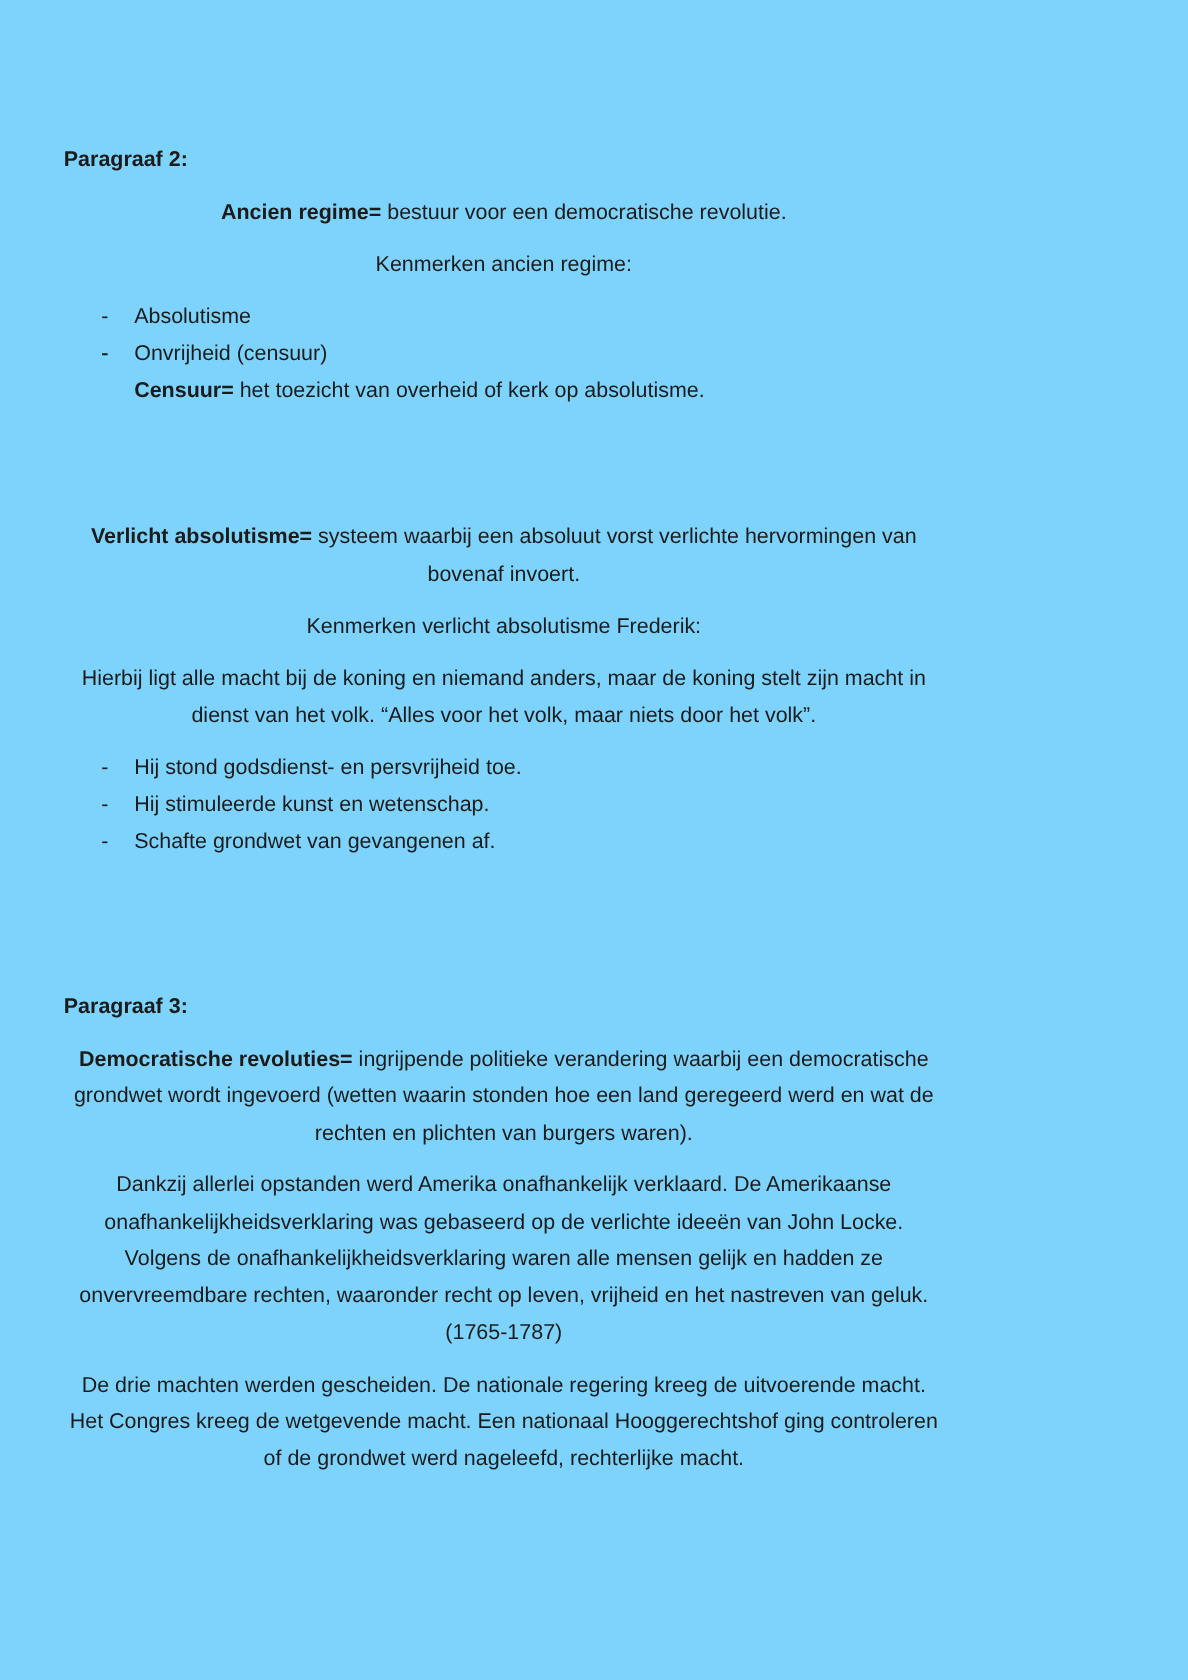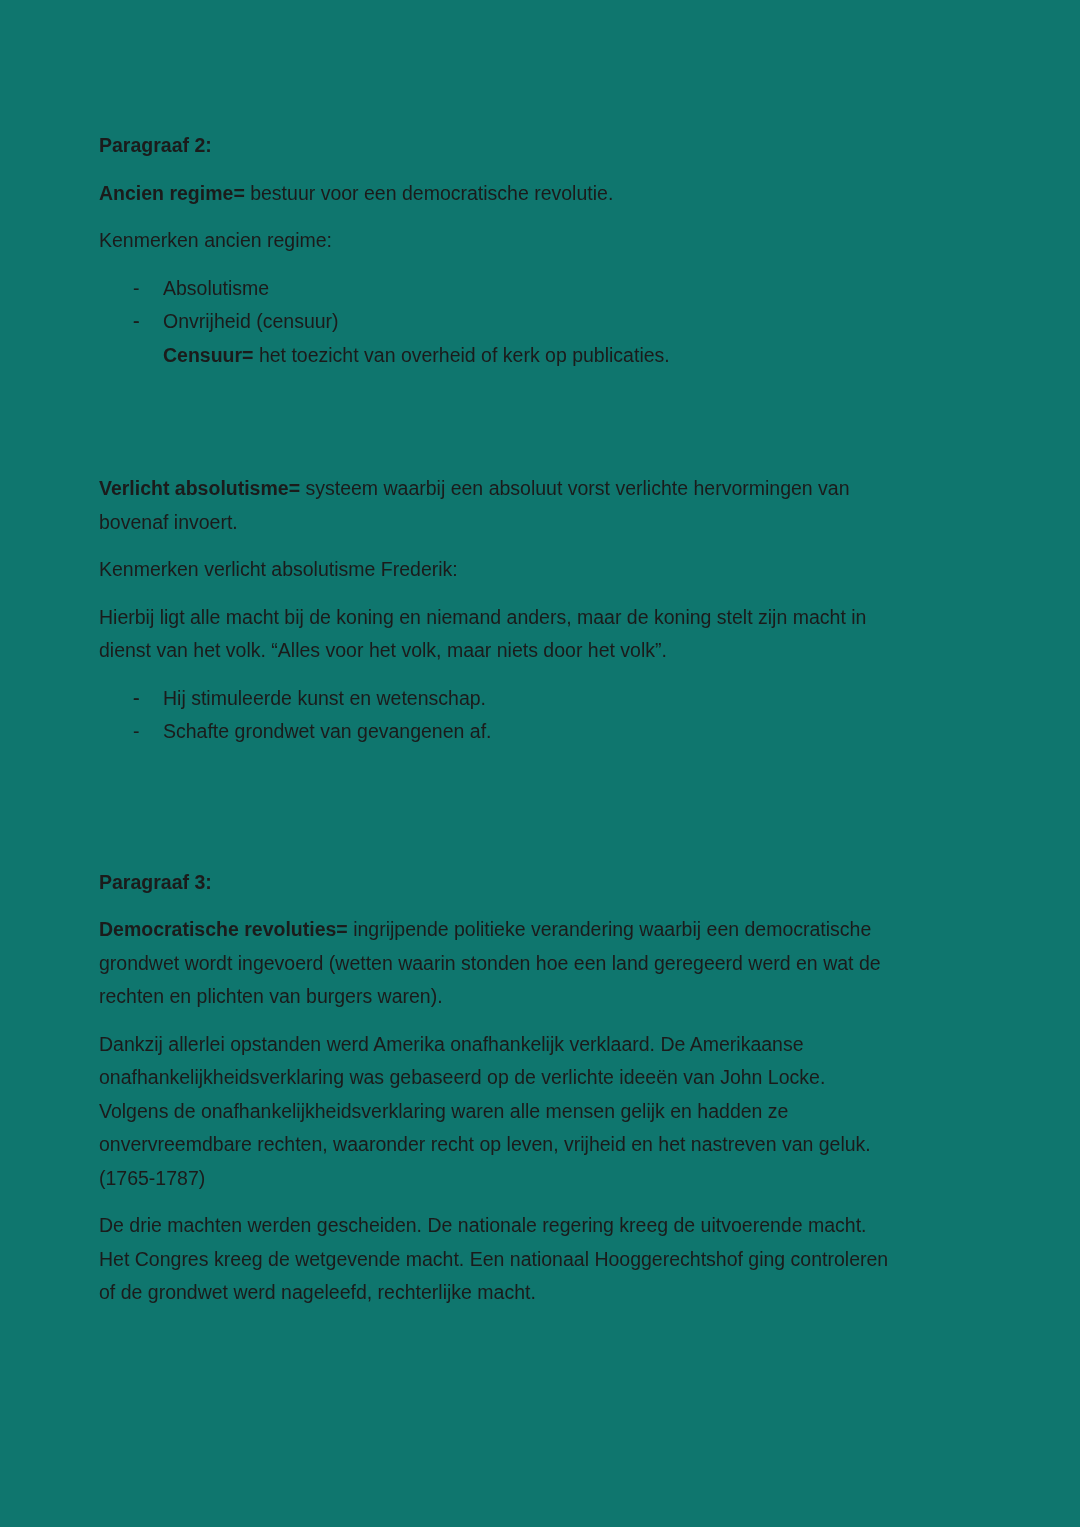--- a/index.html
+++ b/index.html
@@ -9,32 +9,33 @@
     background: #ffffff;
   }
   body {
     font-family: "Liberation Sans", sans-serif;
     color: #1b1b1b;
   }
   .page {
     position: relative;
     width: 1080px;
     height: 1527px;
-    background: #0f766e;
+    background: #7dd3fc;
     box-sizing: border-box;
-    padding: 129px 140px 0 99px;
+    padding: 129px 140px 0 58px;
     overflow: hidden;
   }
   .doc-body {
     font-size: 19.5px;
     line-height: 33.5px;
     max-width: 812px;
   }
   .para {
     margin: 0 12px 14px 0;
+    text-align: center;
   }
   .heading {
     font-weight: bold;
     margin: 0 0 14px 0;
   }
   .term {
     font-weight: bold;
   }
   .bullet-list {
     list-style: none;
@@ -77,35 +78,36 @@
         <span class="bullet-dash">-</span>
         <span>Absolutisme</span>
       </li>
       <li class="bullet-item">
         <span class="bullet-dash">-</span>
       </li>
       <li class="bullet-item">
         <span class="bullet-dash">-</span>
         <span>Onvrijheid (censuur)</span>
       </li>
-      <li class="sub-note"><span class="term">Censuur=</span><span> het toezicht van overheid of kerk op publicaties.</span></li>
+      <li class="sub-note"><span class="term">Censuur=</span><span> het toezicht van overheid of kerk op absolutisme.</span></li>
     </ul>
 
 
     <div class="spacer-lg"></div>
 
     <p class="para"><span class="term">Verlicht absolutisme=</span><span> systeem waarbij een absoluut vorst verlichte hervormingen van bovenaf invoert.</span></p>
 
     <p class="para">Kenmerken verlicht absolutisme Frederik:</p>
 
     <p class="para">Hierbij ligt alle macht bij de koning en niemand anders, maar de koning stelt zijn macht in dienst van het volk. “Alles voor het volk, maar niets door het volk”.</p>
 
     <ul class="bullet-list">
       <li class="bullet-item">
         <span class="bullet-dash">-</span>
+        <span>Hij stond godsdienst- en persvrijheid toe.</span>
       </li>
       <li class="bullet-item">
         <span class="bullet-dash">-</span>
         <span>Hij stimuleerde kunst en wetenschap.</span>
       </li>
       <li class="bullet-item">
         <span class="bullet-dash">-</span>
         <span>Schafte grondwet van gevangenen af.</span>
       </li>
     </ul>

